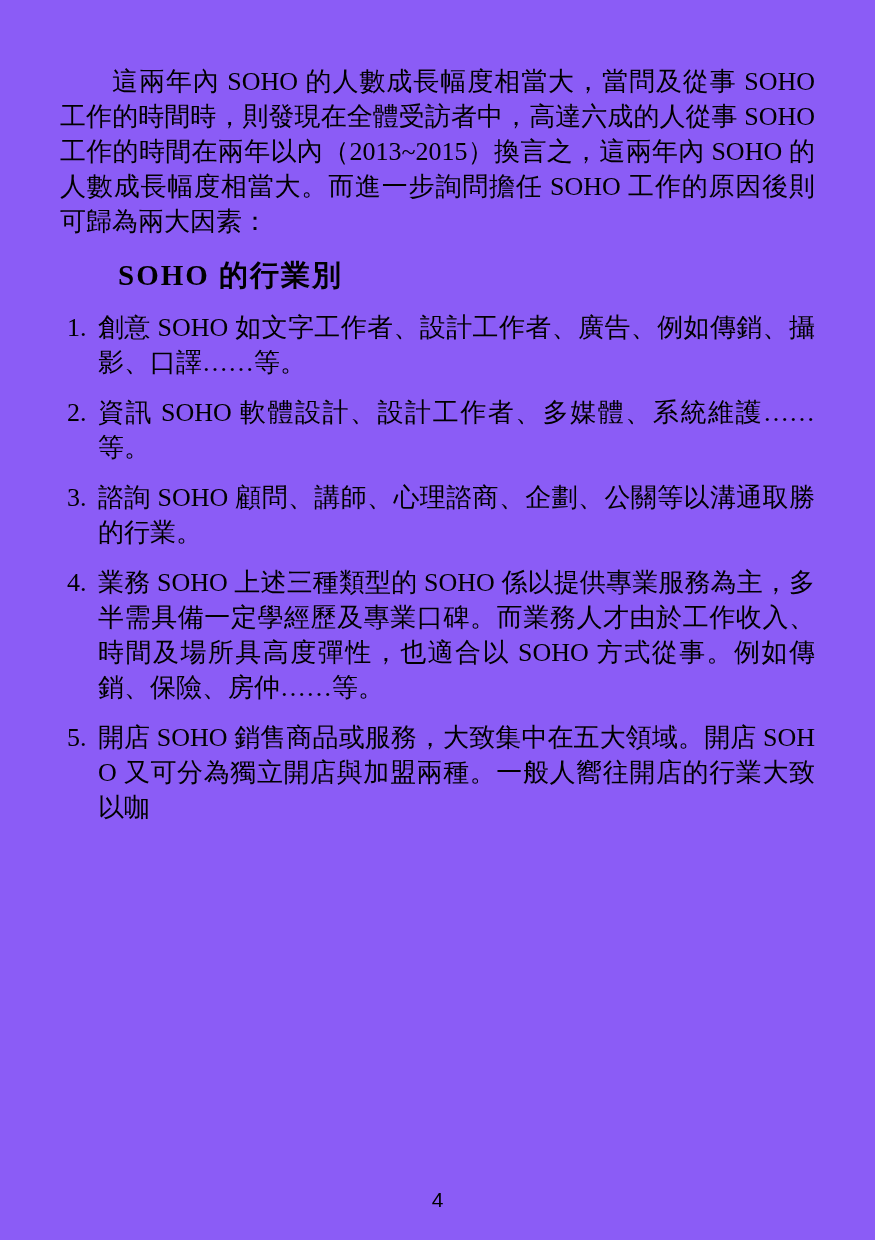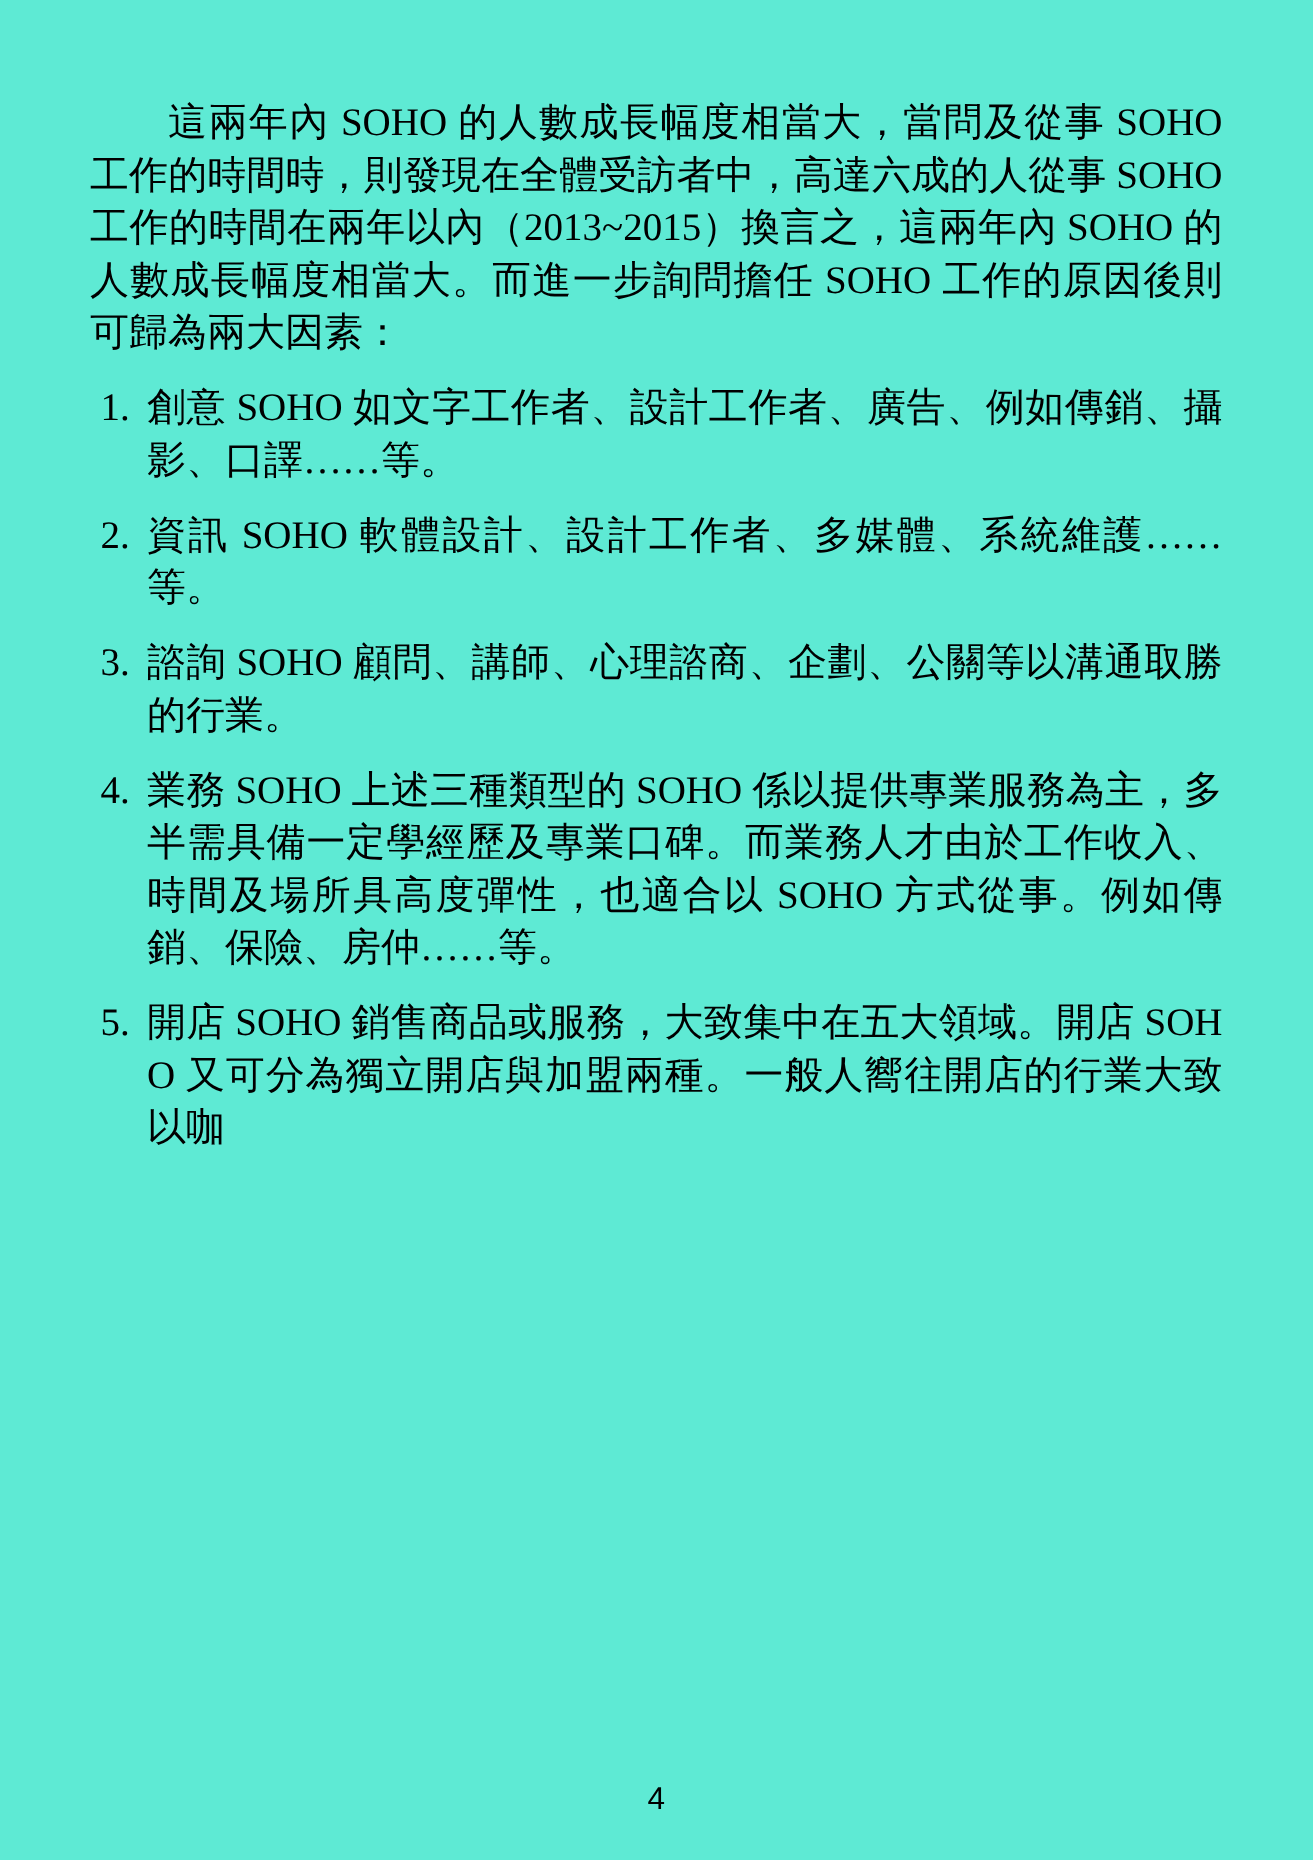--- a/index.html
+++ b/index.html
@@ -4,21 +4,21 @@
 <style>
   html, body {
     margin: 0;
     padding: 0;
     background: #ffffff;
   }
   .page {
     position: relative;
     width: 875px;
     height: 1240px;
-    background: #5eead4;
+    background: #8b5cf6;
     overflow: hidden;
     font-family: "Liberation Serif", "DejaVu Serif", serif;
     color: #000000;
   }
   .body-text {
     position: absolute;
     top: 64px;
     left: 60px;
     width: 755px;
     font-size: 26px;
@@ -78,20 +78,21 @@
 <body>
 
 <div class="page">
   <div class="body-text">
 
     <p class="para">這兩年內 SOHO 的人數成長幅度相當大，當問及從事 SOHO 工作的時間時，則發現在全體受訪者中，高達六成的人從事 SOHO 工作的時間在兩年以內（2013~2015）換言之，這兩年內 SOHO 的人數成長幅度相當大。而進一步詢問擔任 SOHO 工作的原因後則可歸為兩大因素：</p>
 
 
 
 
+    <h2 class="heading">SOHO 的行業別</h2>
 
 
 
     <div class="olist">
 
       <div class="list-item">
         <span class="list-num">1.</span>
         <div class="list-body">創意 SOHO 如文字工作者、設計工作者、廣告、例如傳銷、攝影、口譯……等。</div>
       </div>
 

